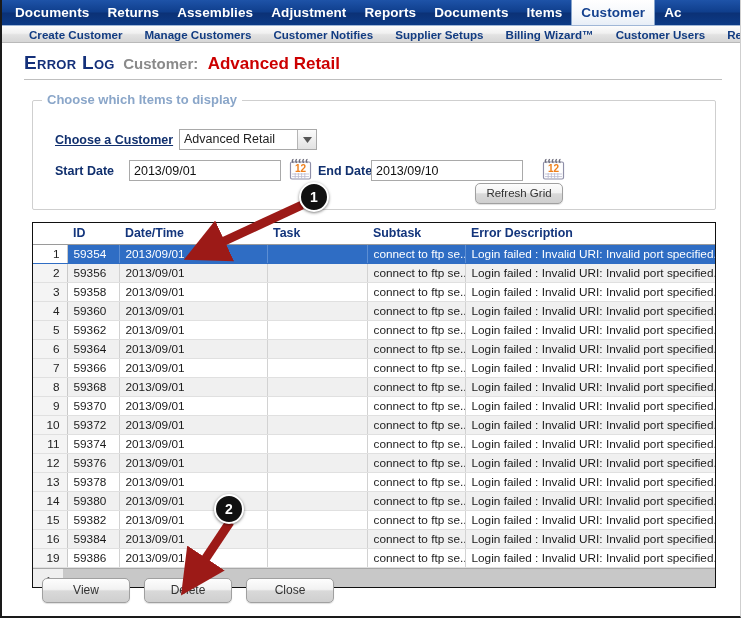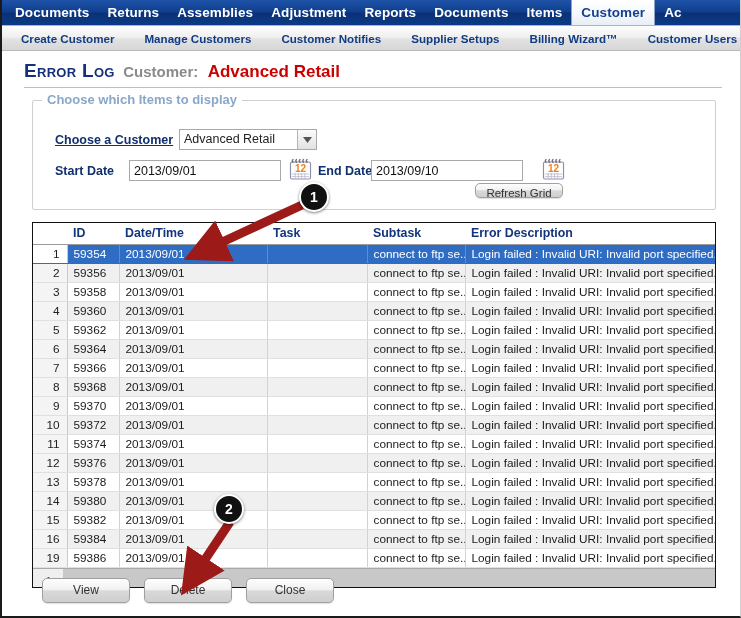--- a/index.html
+++ b/index.html
@@ -42,28 +42,27 @@
     letter-spacing: .1px;
   }
   .mainnav .mi.active {
     color: #14418f;
     background: linear-gradient(to bottom, #ffffff 0%, #f4f7fb 60%, #e7eef7 100%);
     border-left: 1px solid #86a4cc;
     border-right: 1px solid #86a4cc;
   }
 
   .subnav {
-    height: 25px;
+    height: 17px;
     background: linear-gradient(to bottom, #fdfdfd 0%, #f0f0f0 45%, #e2e2e2 55%, #d6d6d6 100%);
     border-bottom: 1px solid #b9b9b9;
     display: flex;
     align-items: center;
-    padding-left: 8px;
-    overflow: hidden;
-    gap: 8px;
+    padding-left: 16px;
+    overflow: hidden;
   }
   .subnav .si {
     color: #123c82;
     font-size: 11.6px;
     font-weight: bold;
     padding: 0 11px;
     white-space: nowrap;
   }
 
   
@@ -163,21 +162,21 @@
     color: #333;
     font-family: "Liberation Sans", sans-serif;
     font-size: 11.5px;
     text-align: center;
     cursor: default;
     box-shadow: 0 1px 1px rgba(0,0,0,.13);
   }
   .btn-refresh {
     position: absolute;
     left: 442px; top: 82px;
-    width: 88px; height: 15px;
+    width: 88px; height: 21px;
     line-height: 19px;
   }
 
   
   .grid {
     position: absolute;
     left: 30px; top: 222px;
     width: 684px;
     border: 1.5px solid #111;
     background: #fff;

